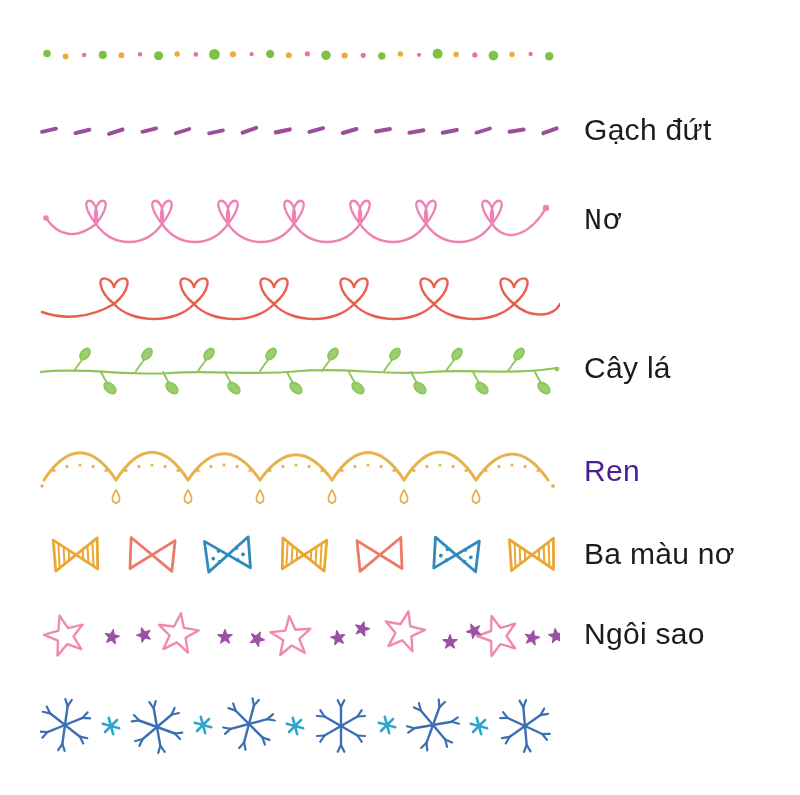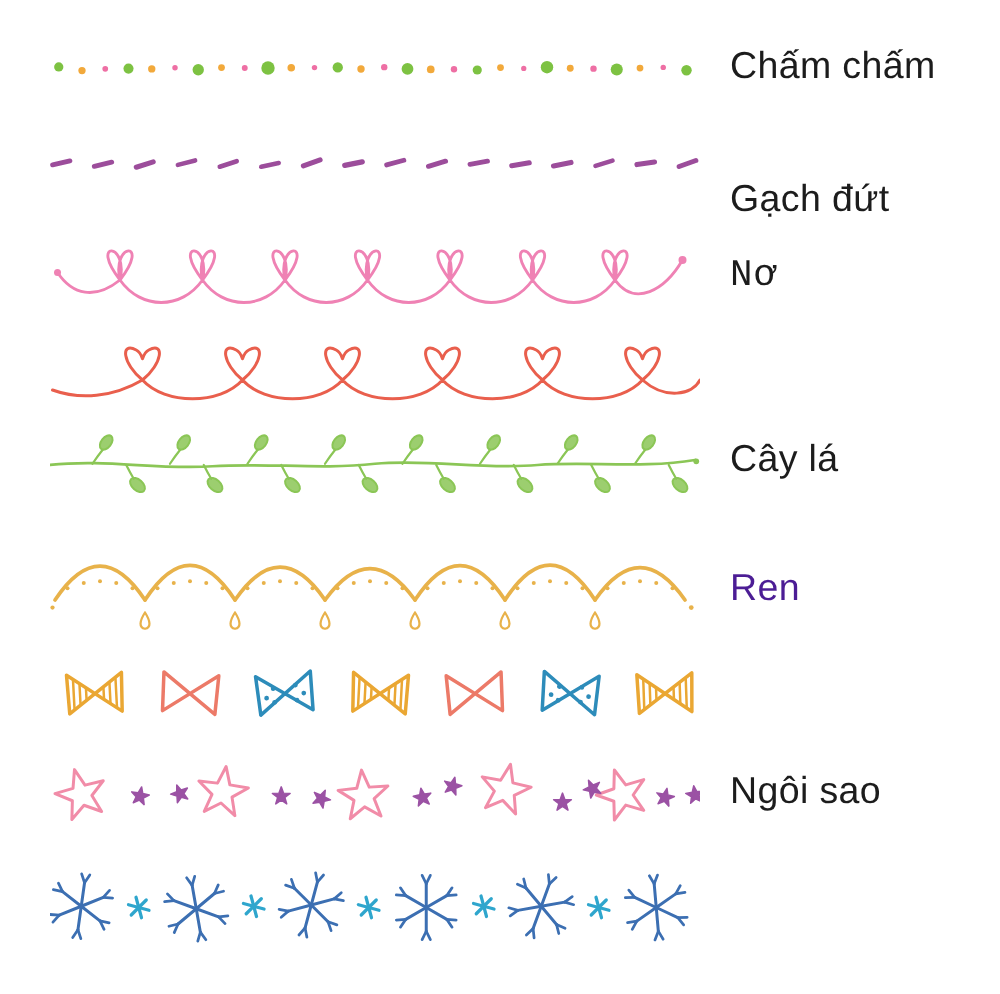--- a/index.html
+++ b/index.html
@@ -42,42 +42,41 @@
       <circle cx="360.40000000000003" cy="43.02482464094646" r="2.7141886084806175" fill="#f2a93b"></circle>
       <circle cx="379" cy="43.77594717335887" r="2.11008805714082" fill="#ee6fa4"></circle>
       <circle cx="397.6" cy="42.764318705769256" r="4.982428540242836" fill="#7dc242"></circle>
       <circle cx="416.20000000000005" cy="43.6069079155568" r="2.756029422208667" fill="#f2a93b"></circle>
       <circle cx="434.8" cy="43.90598788461648" r="2.5731105853570626" fill="#ee6fa4"></circle>
       <circle cx="453.40000000000003" cy="44.609843257814646" r="4.8389354415703565" fill="#7dc242"></circle>
       <circle cx="472.00000000000006" cy="43.49194377264939" r="2.7138007139787077" fill="#f2a93b"></circle>
       <circle cx="490.6" cy="42.91637361468747" r="2.166646630060859" fill="#ee6fa4"></circle>
       <circle cx="509.20000000000005" cy="45.23910460458137" r="4.180368532799184" fill="#7dc242"></circle>
     </svg>
-  <div class="label" style="color: rgb(28, 28, 28);">Chấm chấm</div>
 </div>
 <div class="row" style="top:87px">
   <svg class="art" viewBox="0 0 520 88">
       <line x1="-7" y1="1.3" x2="7" y2="-1.3" stroke="#9c4d9b" stroke-width="3.84053166564554" stroke-linecap="round" transform="translate(9 43.31259033968672) rotate(-2.5)"></line>
       <line x1="-7" y1="1.3" x2="7" y2="-1.3" stroke="#9c4d9b" stroke-width="3.9595192015171055" stroke-linecap="round" transform="translate(42.4 44.391908574383706) rotate(-3.0)"></line>
       <line x1="-7" y1="1.3" x2="7" y2="-1.3" stroke="#9c4d9b" stroke-width="4.00529413279146" stroke-linecap="round" transform="translate(75.8 44.63751910580322) rotate(-7.1)"></line>
       <line x1="-7" y1="1.3" x2="7" y2="-1.3" stroke="#9c4d9b" stroke-width="3.6586867436766624" stroke-linecap="round" transform="translate(109.19999999999999 43.12027612933889) rotate(-3.8)"></line>
       <line x1="-7" y1="1.3" x2="7" y2="-1.3" stroke="#9c4d9b" stroke-width="3.7284380950033666" stroke-linecap="round" transform="translate(142.6 44.13890931010246) rotate(-7.4)"></line>
       <line x1="-7" y1="1.3" x2="7" y2="-1.3" stroke="#9c4d9b" stroke-width="3.6727966418489815" stroke-linecap="round" transform="translate(176 44.90946527989581) rotate(-1.7)"></line>
       <line x1="-7" y1="1.3" x2="7" y2="-1.3" stroke="#9c4d9b" stroke-width="4.044789126701653" stroke-linecap="round" transform="translate(209.39999999999998 43.25561440270394) rotate(-9.5)"></line>
       <line x1="-7" y1="1.3" x2="7" y2="-1.3" stroke="#9c4d9b" stroke-width="4.219348325580358" stroke-linecap="round" transform="translate(242.79999999999998 43.888191644567996) rotate(-1.0)"></line>
       <line x1="-7" y1="1.3" x2="7" y2="-1.3" stroke="#9c4d9b" stroke-width="3.8868915971368554" stroke-linecap="round" transform="translate(276.2 43.07934284163639) rotate(-4.6)"></line>
       <line x1="-7" y1="1.3" x2="7" y2="-1.3" stroke="#9c4d9b" stroke-width="4.014844979904592" stroke-linecap="round" transform="translate(309.59999999999997 44.00082737999037) rotate(-6.1)"></line>
       <line x1="-7" y1="1.3" x2="7" y2="-1.3" stroke="#9c4d9b" stroke-width="3.8591964051127436" stroke-linecap="round" transform="translate(343 43.24926229286939) rotate(0.3)"></line>
       <line x1="-7" y1="1.3" x2="7" y2="-1.3" stroke="#9c4d9b" stroke-width="4.009121783636511" stroke-linecap="round" transform="translate(376.4 44.466228460893035) rotate(0.8)"></line>
       <line x1="-7" y1="1.3" x2="7" y2="-1.3" stroke="#9c4d9b" stroke-width="4.119390163198114" stroke-linecap="round" transform="translate(409.79999999999995 44.369883875362575) rotate(-0.9)"></line>
       <line x1="-7" y1="1.3" x2="7" y2="-1.3" stroke="#9c4d9b" stroke-width="3.683271142654121" stroke-linecap="round" transform="translate(443.2 43.615570585709065) rotate(-6.7)"></line>
       <line x1="-7" y1="1.3" x2="7" y2="-1.3" stroke="#9c4d9b" stroke-width="4.054569901525975" stroke-linecap="round" transform="translate(476.59999999999997 43.62029398325831) rotate(2.0)"></line>
       <line x1="-7" y1="1.3" x2="7" y2="-1.3" stroke="#9c4d9b" stroke-width="3.953889410570264" stroke-linecap="round" transform="translate(510 43.80685165524483) rotate(-9.4)"></line>
     </svg>
-  <div class="label" style="color: rgb(28, 28, 28); margin-top: 30px;">Gạch đứt</div>
+  <div class="label" style="color: rgb(28, 28, 28);">Gạch đứt</div>
 </div>
 <div class="row" style="top:178px">
   <svg class="art" viewBox="0 0 520 88">
       <path d="M 6,40 C 18,58 36,62 56,46 c -25,-32 7,-30 0,0 c -7,-30 25,-32 0,0 c 17,24 49,24 66,0 c -25,-32 7,-30 0,0 c -7,-30 25,-32 0,0 c 17,24 49,24 66,0 c -25,-32 7,-30 0,0 c -7,-30 25,-32 0,0 c 17,24 49,24 66,0 c -25,-32 7,-30 0,0 c -7,-30 25,-32 0,0 c 17,24 49,24 66,0 c -25,-32 7,-30 0,0 c -7,-30 25,-32 0,0 c 17,24 49,24 66,0 c -25,-32 7,-30 0,0 c -7,-30 25,-32 0,0 c 17,24 49,24 66,0 c -25,-32 7,-30 0,0 c -7,-30 25,-32 0,0 c 16,22 40,8 54,-16" fill="none" stroke="#ef82b4" stroke-width="2.3" stroke-linecap="round" stroke-linejoin="round"></path>
       <circle cx="6" cy="40" r="2.8" fill="#ef82b4"></circle>
       <circle cx="506" cy="30" r="3.2" fill="#ef82b4"></circle>
     </svg>
   <div class="label" style="color: rgb(28, 28, 28); font-family: Liberation Mono, monospace;">Nơ</div>
 </div>
 <div class="row" style="top:256px">
@@ -226,20 +225,21 @@
       <g transform="rotate(-2 492 44)">
         <path d="M 470,28 L 513,59 L 514,28 L 471,59 Z" fill="none" stroke="#eaa733" stroke-width="2.8" stroke-linecap="round" stroke-linejoin="round"></path>
         <line x1="485" y1="39.24" x2="485" y2="48.76" stroke="#eaa733" stroke-width="2" stroke-linecap="round"></line>
         <line x1="499" y1="39.24" x2="499" y2="48.76" stroke="#eaa733" stroke-width="2" stroke-linecap="round"></line>
         <line x1="480" y1="35.84" x2="480" y2="52.16" stroke="#eaa733" stroke-width="2" stroke-linecap="round"></line>
         <line x1="504" y1="35.84" x2="504" y2="52.16" stroke="#eaa733" stroke-width="2" stroke-linecap="round"></line>
         <line x1="475" y1="32.44" x2="475" y2="55.56" stroke="#eaa733" stroke-width="2" stroke-linecap="round"></line>
         <line x1="509" y1="32.44" x2="509" y2="55.56" stroke="#eaa733" stroke-width="2" stroke-linecap="round"></line>
       </g>
     </svg>
+  <div class="label" style="color: rgb(28, 28, 28);">Ba màu nơ</div>
 </div>
 <div class="row" style="top:591px">
   <svg class="art" viewBox="0 0 520 88">
       <path d="M 19.6,24.7 L 28.0,37.1 L 42.6,33.6 L 33.5,45.4 L 41.3,58.2 L 27.2,53.2 L 17.5,64.6 L 17.9,49.6 L 4.0,43.9 L 18.4,39.7 Z" fill="none" stroke="#f18ca8" stroke-width="2.4" stroke-linecap="round" stroke-linejoin="round"></path>
       <path d="M 140.9,22.2 L 143.9,36.9 L 158.7,39.4 L 145.6,46.7 L 147.9,61.5 L 136.8,51.4 L 123.4,58.1 L 129.6,44.5 L 119.1,33.8 L 134.0,35.5 Z" fill="none" stroke="#f18ca8" stroke-width="2.4" stroke-linecap="round" stroke-linejoin="round"></path>
       <path d="M 249.2,25.1 L 255.4,38.7 L 270.3,37.8 L 259.3,47.9 L 264.8,61.8 L 251.7,54.5 L 240.2,64.0 L 243.2,49.3 L 230.5,41.3 L 245.4,39.6 Z" fill="none" stroke="#f18ca8" stroke-width="2.4" stroke-linecap="round" stroke-linejoin="round"></path>
       <path d="M 368.4,20.5 L 370.3,35.3 L 384.9,38.8 L 371.4,45.3 L 372.5,60.2 L 362.2,49.3 L 348.4,55.1 L 355.5,41.9 L 345.8,30.5 L 360.5,33.2 Z" fill="none" stroke="#f18ca8" stroke-width="2.4" stroke-linecap="round" stroke-linejoin="round"></path>
       <path d="M 451.5,25.0 L 460.6,36.9 L 475.0,32.7 L 466.5,45.0 L 475.0,57.3 L 460.6,53.1 L 451.5,65.0 L 451.1,50.0 L 437.0,45.0 L 451.1,40.0 Z" fill="none" stroke="#f18ca8" stroke-width="2.4" stroke-linecap="round" stroke-linejoin="round"></path>
       <path d="M 73.3,38.6 L 74.2,43.8 L 79.4,45.0 L 74.7,47.5 L 75.3,52.7 L 71.5,49.1 L 66.6,51.2 L 68.9,46.4 L 65.4,42.5 L 70.6,43.2 Z" fill="#9b52a4" stroke="#9b52a4" stroke-width="1.2" stroke-linecap="round" stroke-linejoin="round"></path>
       <path d="M 101.4,37.0 L 104.9,41.0 L 109.9,39.4 L 107.1,43.9 L 110.2,48.2 L 105.1,46.9 L 101.9,51.2 L 101.6,45.9 L 96.5,44.3 L 101.4,42.3 Z" fill="#9b52a4" stroke="#9b52a4" stroke-width="1.2" stroke-linecap="round" stroke-linejoin="round"></path>

